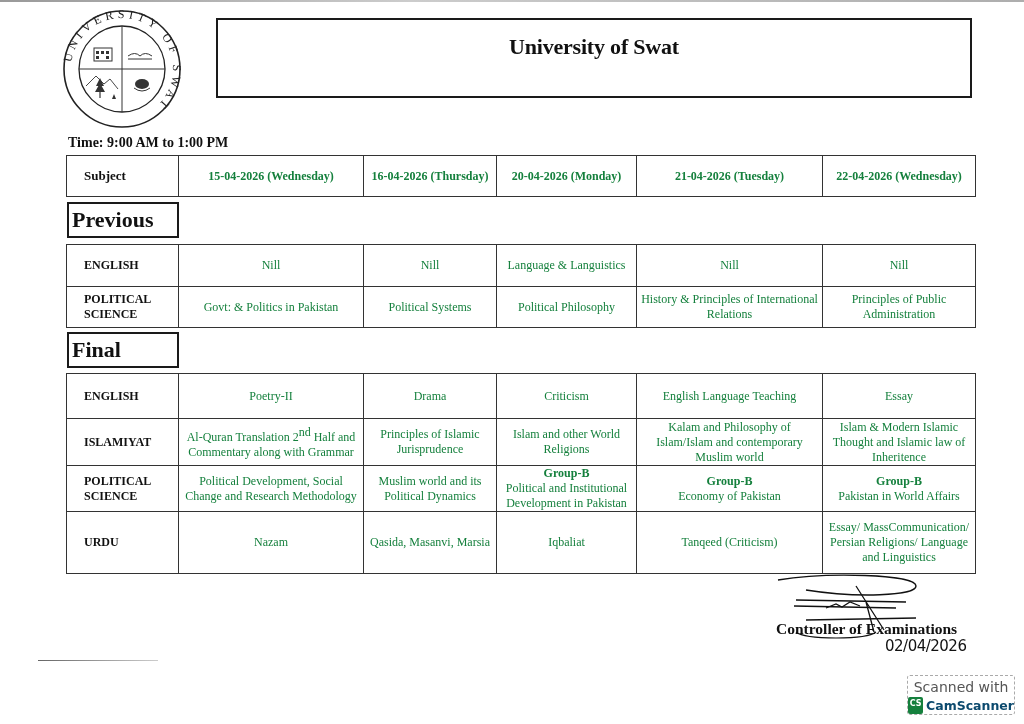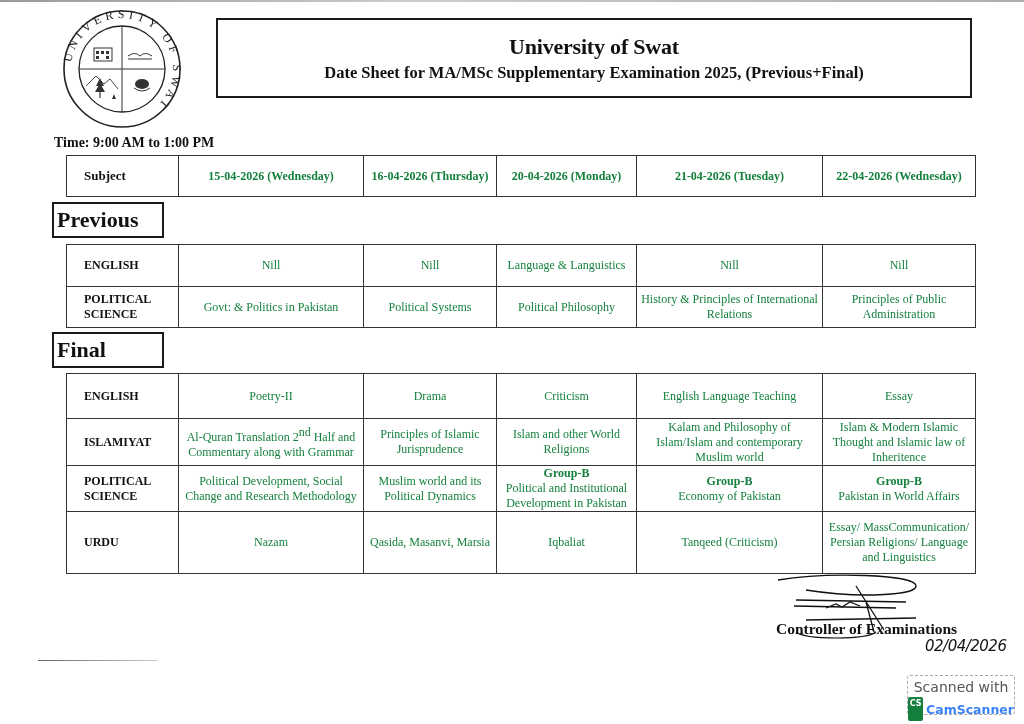--- a/index.html
+++ b/index.html
@@ -16,60 +16,60 @@
 
   
   .title-box {
     left:216px; top:18px; width:756px; height:80px;
     border:2px solid #1a1a1a; box-sizing:border-box;
     text-align:center;
   }
   .title-main { font-size:22px; font-weight:bold; margin-top:14px; letter-spacing:-0.2px; }
   .title-sub { font-size:16.5px; font-weight:bold; margin-top:3px; }
 
-  .time { left:54px; top:135px; font-size:14px; font-weight:bold; }
+  .time { left:68px; top:135px; font-size:14px; font-weight:bold; }
 
   
   table.sheet {
     position:absolute; border-collapse:collapse; table-layout:fixed;
     font-size:12px;
   }
   table.sheet td {
     border:1.3px solid #333; text-align:center; vertical-align:middle;
     padding:0 2px; line-height:1.25; color:#15803d;
   }
   table.sheet td.subj {
     text-align:left; font-weight:bold; padding-left:17px; color:#111; font-size:12px;
   }
   table.sheet td.hdr { font-weight:bold; font-size:12px; }
   .grp { font-weight:bold; display:block; }
 
   .section-label {
-    position:absolute; left:52px; width:112px; height:36px;
+    position:absolute; left:67px; width:112px; height:36px;
     border:2px solid #1a1a1a; box-sizing:border-box;
     font-size:22px; font-weight:bold; padding-left:3px; line-height:32px;
   }
 
   
   .sig { left:766px; top:572px; width:210px; height:70px; }
   .controller { left:776px; top:620px; font-size:15.5px; font-weight:bold; }
-  .sig-date { left:885px; top:637px; font-size:15px; font-style:italic; font-family:"DejaVu Sans", sans-serif; letter-spacing:-0.5px;margin-left:40px; }
+  .sig-date { left:885px; top:637px; font-size:15px; font-family:"DejaVu Sans", sans-serif; letter-spacing:-0.5px; }
 
   .left-line { left:38px; top:660px; width:120px; height:1px; background:linear-gradient(90deg,#666,#ccc); }
 
   
   .cs-badge {
     left:907px; top:675px; width:108px; height:40px;
     border:1px dashed #aaa; border-radius:3px; box-sizing:border-box;
     font-family:"DejaVu Sans", sans-serif; text-align:center;
   }
   .cs-top { font-size:14px; color:#555; margin-top:3px; }
   .cs-row { display:flex; align-items:center; justify-content:center; margin-top:2px; gap:3px; }
-  .cs-logo { width:16px; height:24px; background:#15803d; color:#fff; font-size:8px; font-weight:bold; line-height:13px; border-radius:2px; }
-  .cs-name { font-size:12.5px; color:#3b82f6; font-weight:bold; }
+  .cs-logo { width:16px; height:17px; background:#15803d; color:#fff; font-size:8px; font-weight:bold; line-height:13px; border-radius:2px; }
+  .cs-name { font-size:12.5px; color:#0c4a6e; font-weight:bold; }
 </style>
 </head>
 <body>
 
 <div class="topline"></div>
 
 <svg class="abs logo" viewBox="0 0 132 126">
   <circle cx="66" cy="63" r="58" fill="none" stroke="#222" stroke-width="1.6"></circle>
   <circle cx="66" cy="63" r="43" fill="none" stroke="#222" stroke-width="1.3"></circle>
   <line x1="66" y1="20" x2="66" y2="106" stroke="#333" stroke-width="1"></line>
@@ -96,21 +96,20 @@
   <defs>
       <path id="ringpath" d="M 66 63 m -51 0 a 51 51 0 1 1 102 0 a 51 51 0 1 1 -102 0"></path>
     </defs>
   <text font-family="Liberation Serif, serif" font-size="12" fill="#222" letter-spacing="4">
     <textPath href="#ringpath" startOffset="2%">UNIVERSITY OF SWAT</textPath>
   </text>
 </svg>
 
 <div class="abs title-box">
   <div class="title-main">University of Swat</div>
-  <div class="title-sub">Date Sheet for MA/MSc Supplementary Examination 2025, (Previous+Final)</div>
 </div>
 
 <div class="abs time">Time: 9:00 AM  to 1:00 PM</div>
 
 <table class="sheet" style="left:66px; top:155px; width:909px;">
   <colgroup>
       <col style="width:112px">
       <col style="width:185px">
       <col style="width:133px">
       <col style="width:140px">

